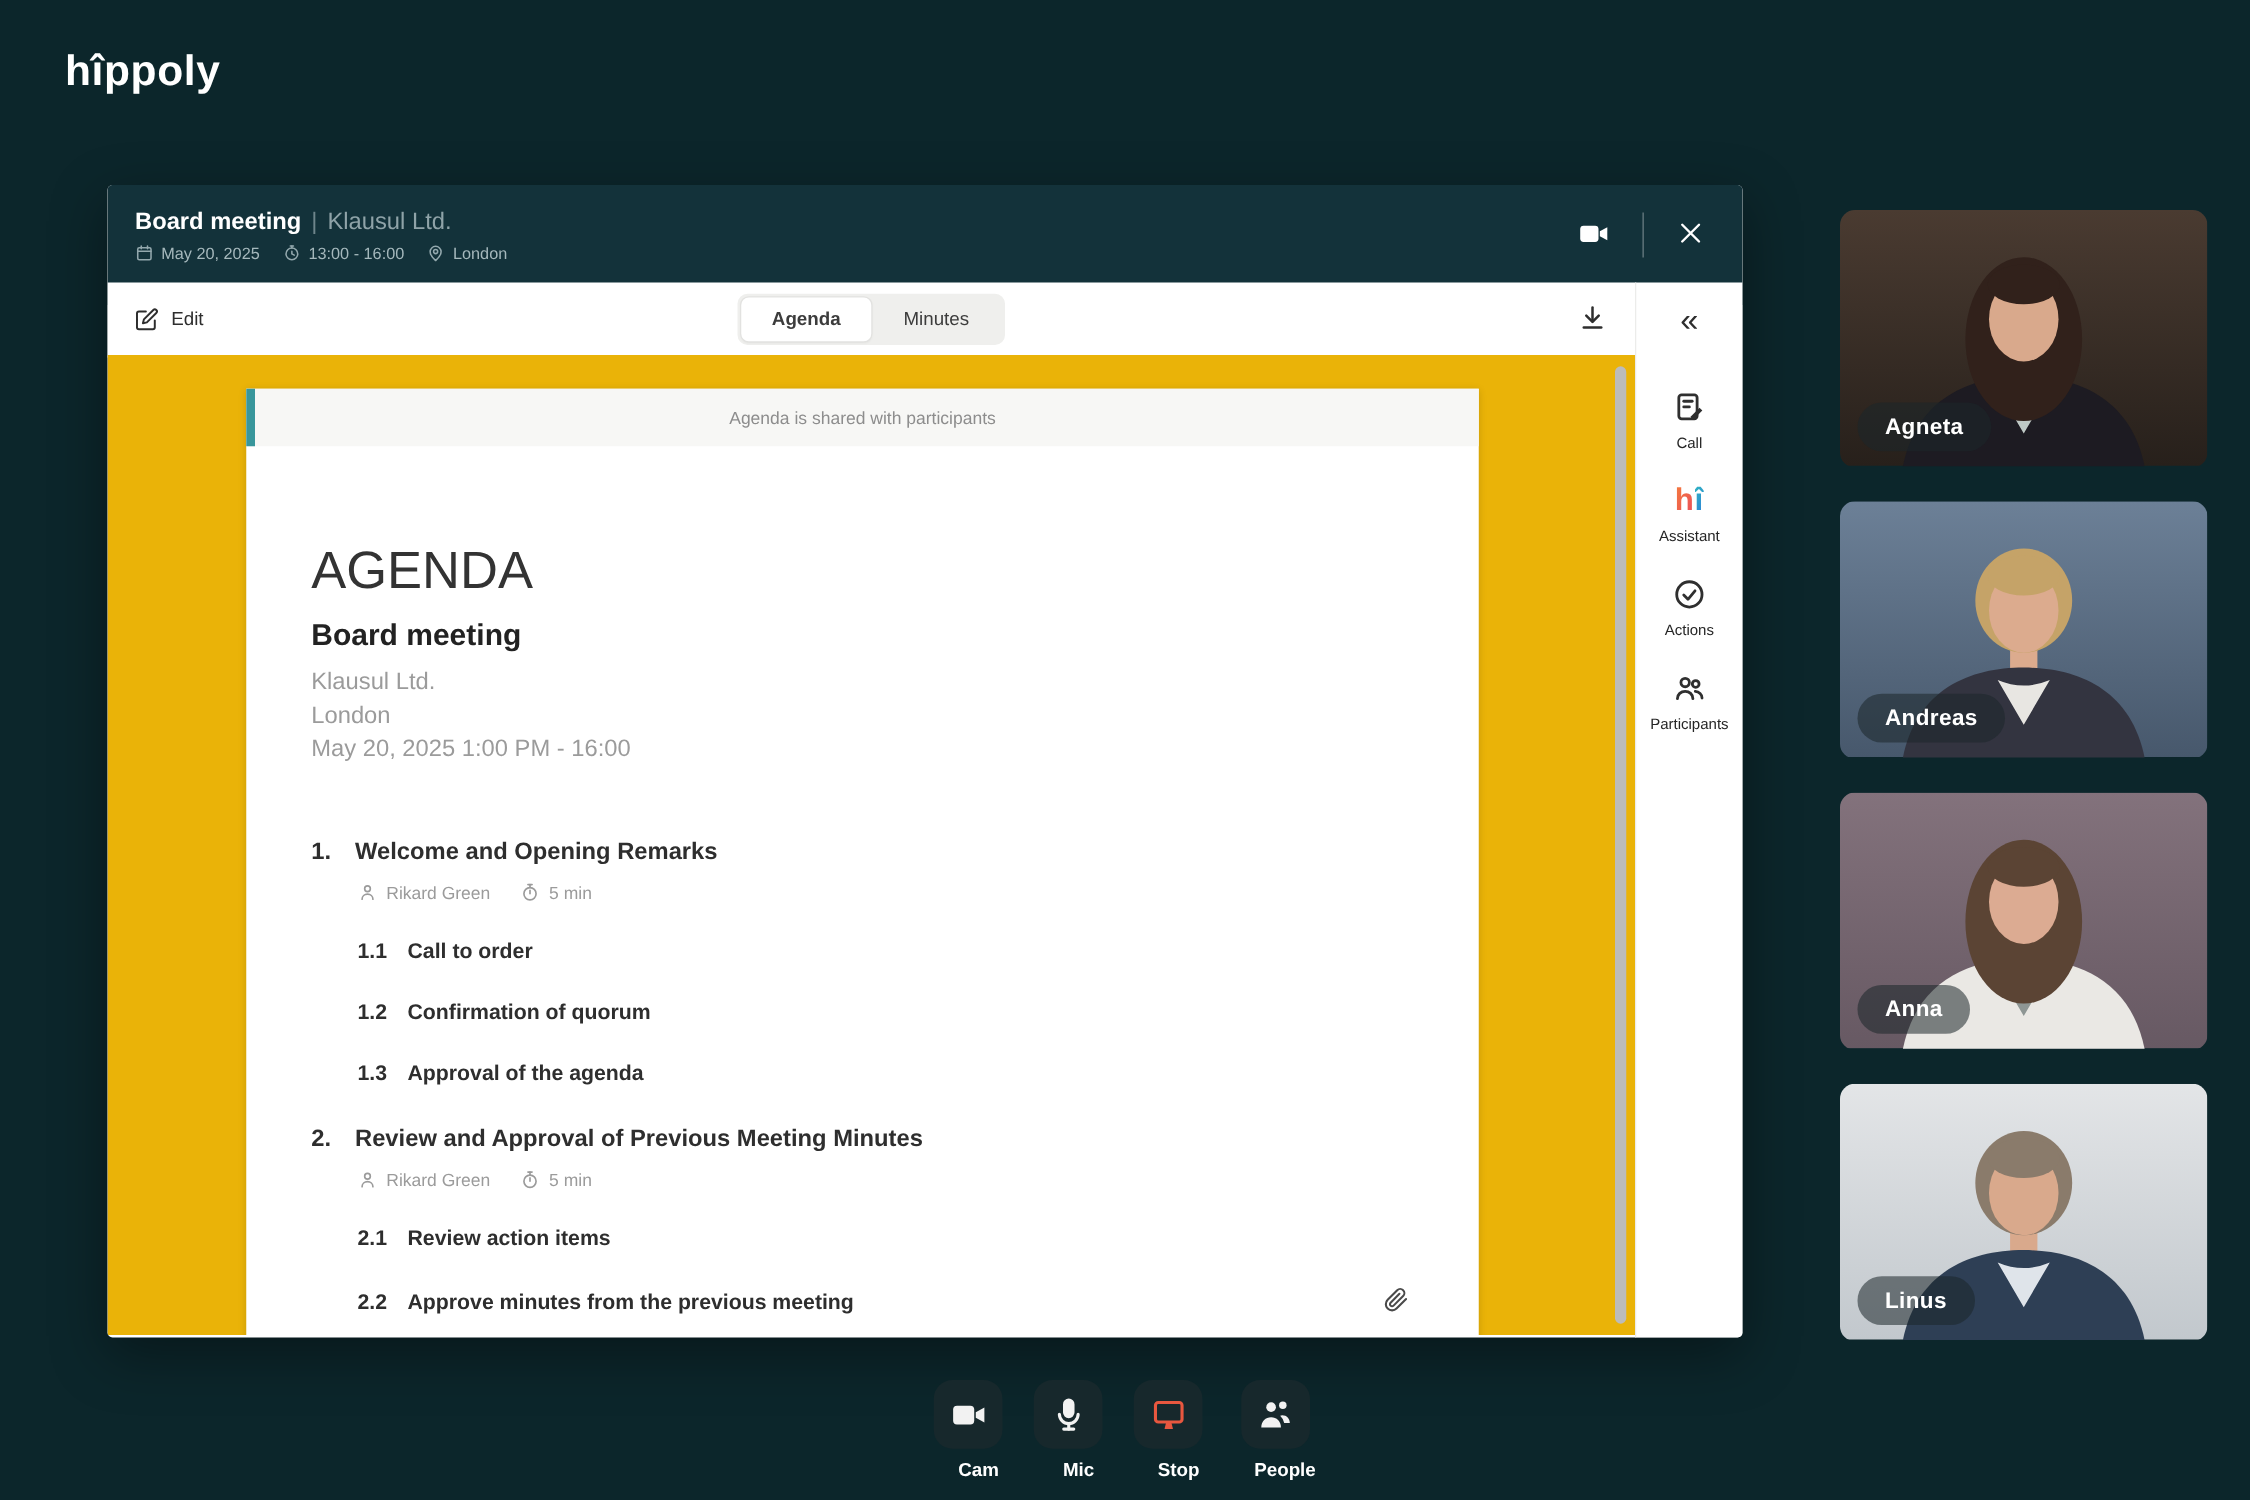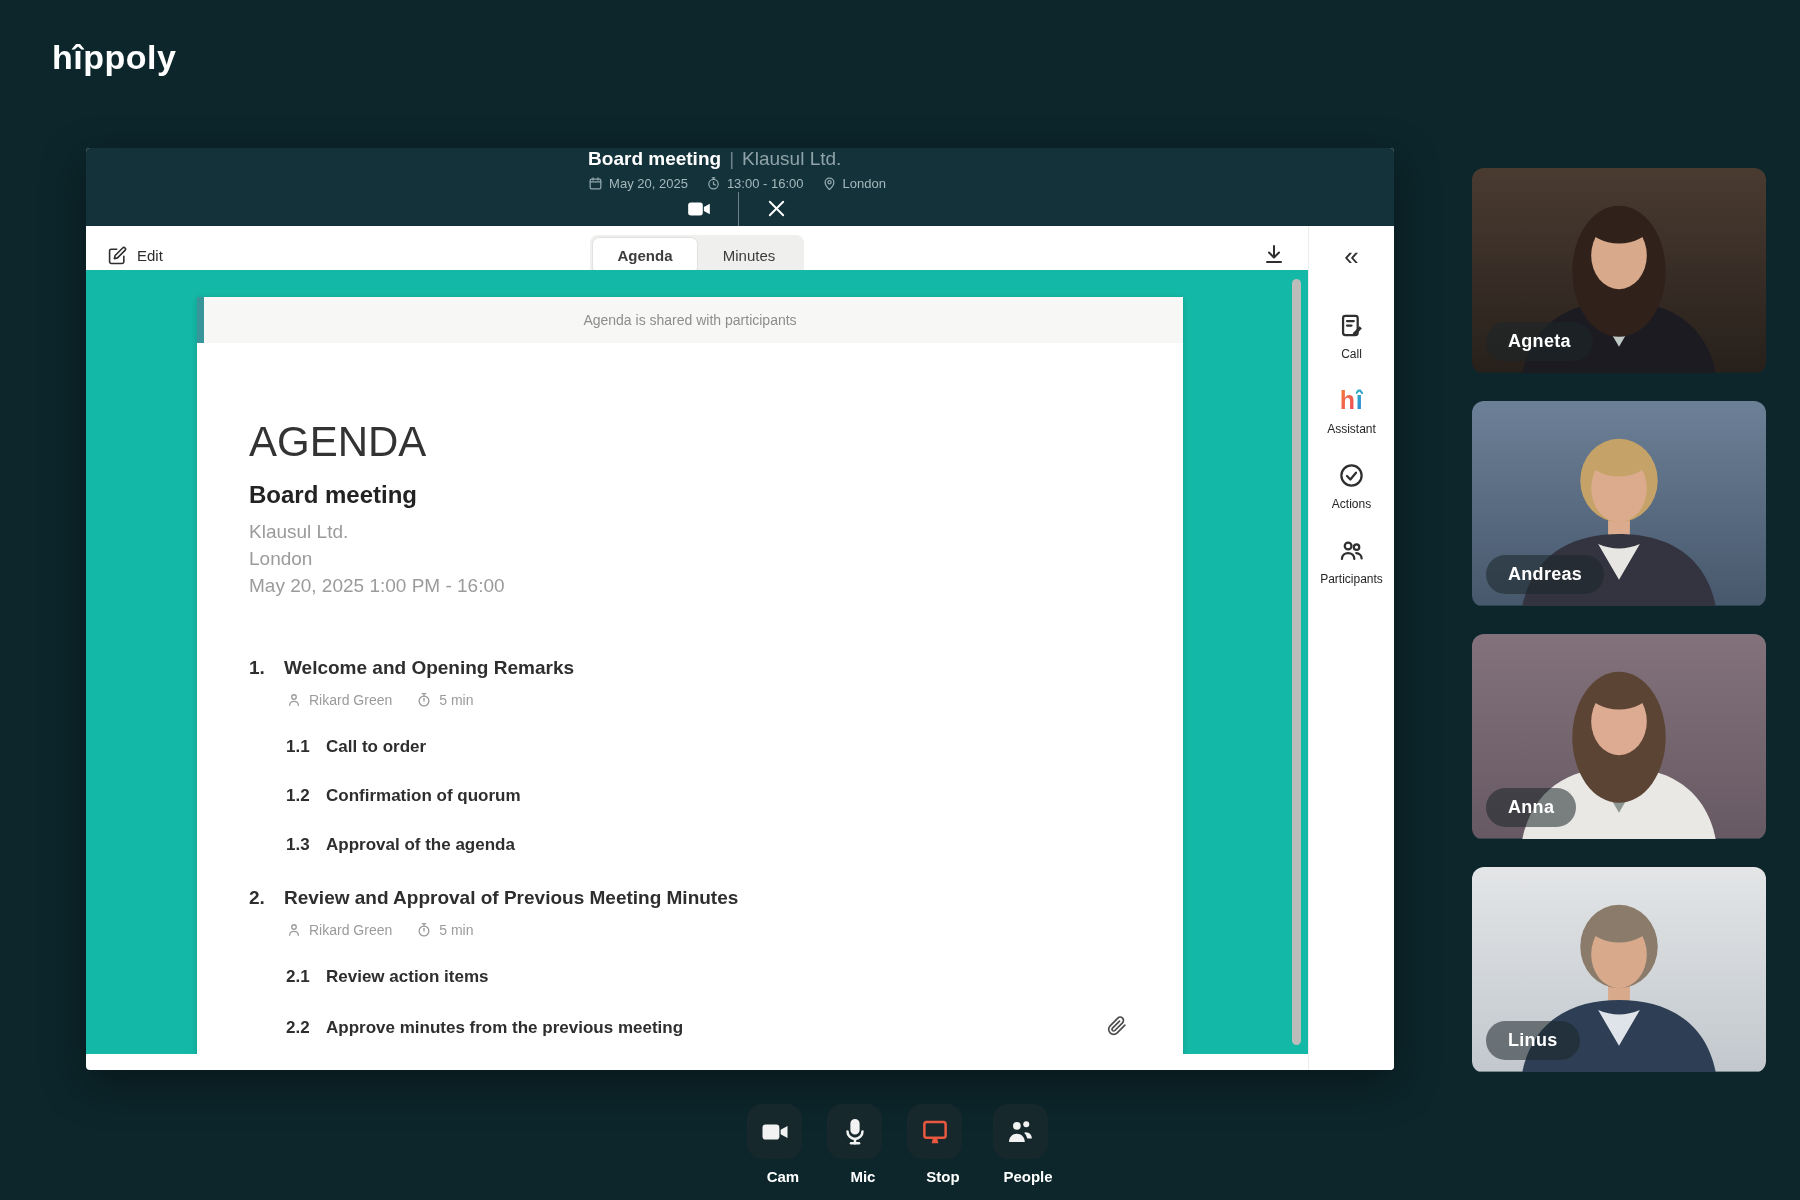--- a/index.html
+++ b/index.html
@@ -12,21 +12,21 @@
   }
   .icon { display:inline-block; }
   .icon svg { width:100%; height:100%; display:block; }
 
   
   .logo { position:absolute; left:52px; top:38px; font-size:34px; font-weight:700; color:#fff; letter-spacing:.5px; }
 
   
   .modal { position:absolute; left:86px; top:148px; width:1308px; height:922px; background:#fff; border-radius:4px; overflow:hidden; box-shadow:0 14px 44px rgba(0,0,0,.38); }
 
-  .panel-header { height:96px; background:#13323A; display:flex; justify-content:space-between; align-items:center; padding:0 28px 16px 22px;flex-direction:column; }
+  .panel-header { height:96px; background:#13323A; display:flex; justify-content:space-between; align-items:center; padding:0 28px 16px 22px; }
   .title-row { font-size:19px; color:#fff; font-weight:700; }
   .title-row .sep { color:#6E858B; font-weight:400; margin:0 8px; }
   .title-row .org { color:#8FA3A8; font-weight:400; }
   .header-meta { display:flex; gap:18px; margin-top:6px; align-items:flex-end; color:#A5B8BC; font-size:13px; }
   .meta-item { display:flex; align-items:center; gap:6px; }
   .meta-item .icon { width:15px; height:15px; color:#93A8AD; }
   .header-actions { display:flex; align-items:center; gap:24px; }
   .icon-btn { background:none; border:none; color:#fff; cursor:pointer; padding:2px; }
   .icon-btn .icon { width:26px; height:26px; }
   .icon-btn.close .icon { width:23px; height:23px; }
@@ -36,21 +36,21 @@
   .toolbar { position:absolute; top:78px; left:0; width:1222px; height:60px; background:#fff; border-bottom:1px solid #E8E8E6; display:flex; align-items:center; padding:0 22px; }
   .edit-btn { display:flex; align-items:center; gap:10px; background:none; border:none; font-size:15px; color:#2E2E2E; cursor:pointer; font-family:inherit; }
   .edit-btn .icon { width:19px; height:19px; color:#2E2E2E; }
   .tabs { position:absolute; left:50%; transform:translateX(-50%); display:flex; background:#EFEFED; border-radius:8px; padding:3px; }
   .tab { min-width:104px; height:35px; border:none; border-radius:6px; background:transparent; font-size:15px; color:#3C3C3C; cursor:pointer; font-family:inherit; padding:0 18px; }
   .tab.active { background:#fff; font-weight:700; box-shadow:0 0 0 1px #E2E2E0, 0 1px 2px rgba(0,0,0,.06); }
   .download-btn { margin-left:auto; background:none; border:none; color:#2E2E2E; cursor:pointer; }
   .download-btn .icon { width:24px; height:24px; }
 
   
-  .doc-viewport { position:absolute; top:122px; left:0; width:1222px; height:784px; background:#14b8a6; overflow:hidden; }
+  .doc-viewport { position:absolute; top:136px; left:0; width:1222px; height:784px; background:#eab308; overflow:hidden; }
   .doc-card { position:absolute; left:111px; top:27px; width:986px; min-height:920px; background:#fff; box-shadow:0 1px 6px rgba(0,0,0,.15); }
   .banner { height:46px; background:#F7F7F5; position:relative; display:flex; align-items:center; justify-content:center; font-size:14px; color:#8D8D8D; }
   .banner-bar { position:absolute; left:0; top:0; width:7px; height:100%; }
   .doc-content { padding:75px 56px 40px 52px; }
   .doc-h1 { font-size:42px; font-weight:400; color:#333; }
   .doc-meeting { font-size:24px; font-weight:700; color:#222; margin-top:15px; }
   .doc-meta { margin-top:9px; font-size:19px; color:#9B9B9B; line-height:27px; }
   .agenda-items { margin-top:58px; }
   .agenda-item { margin-top:32px; }
   .agenda-item:first-child { margin-top:0; }

